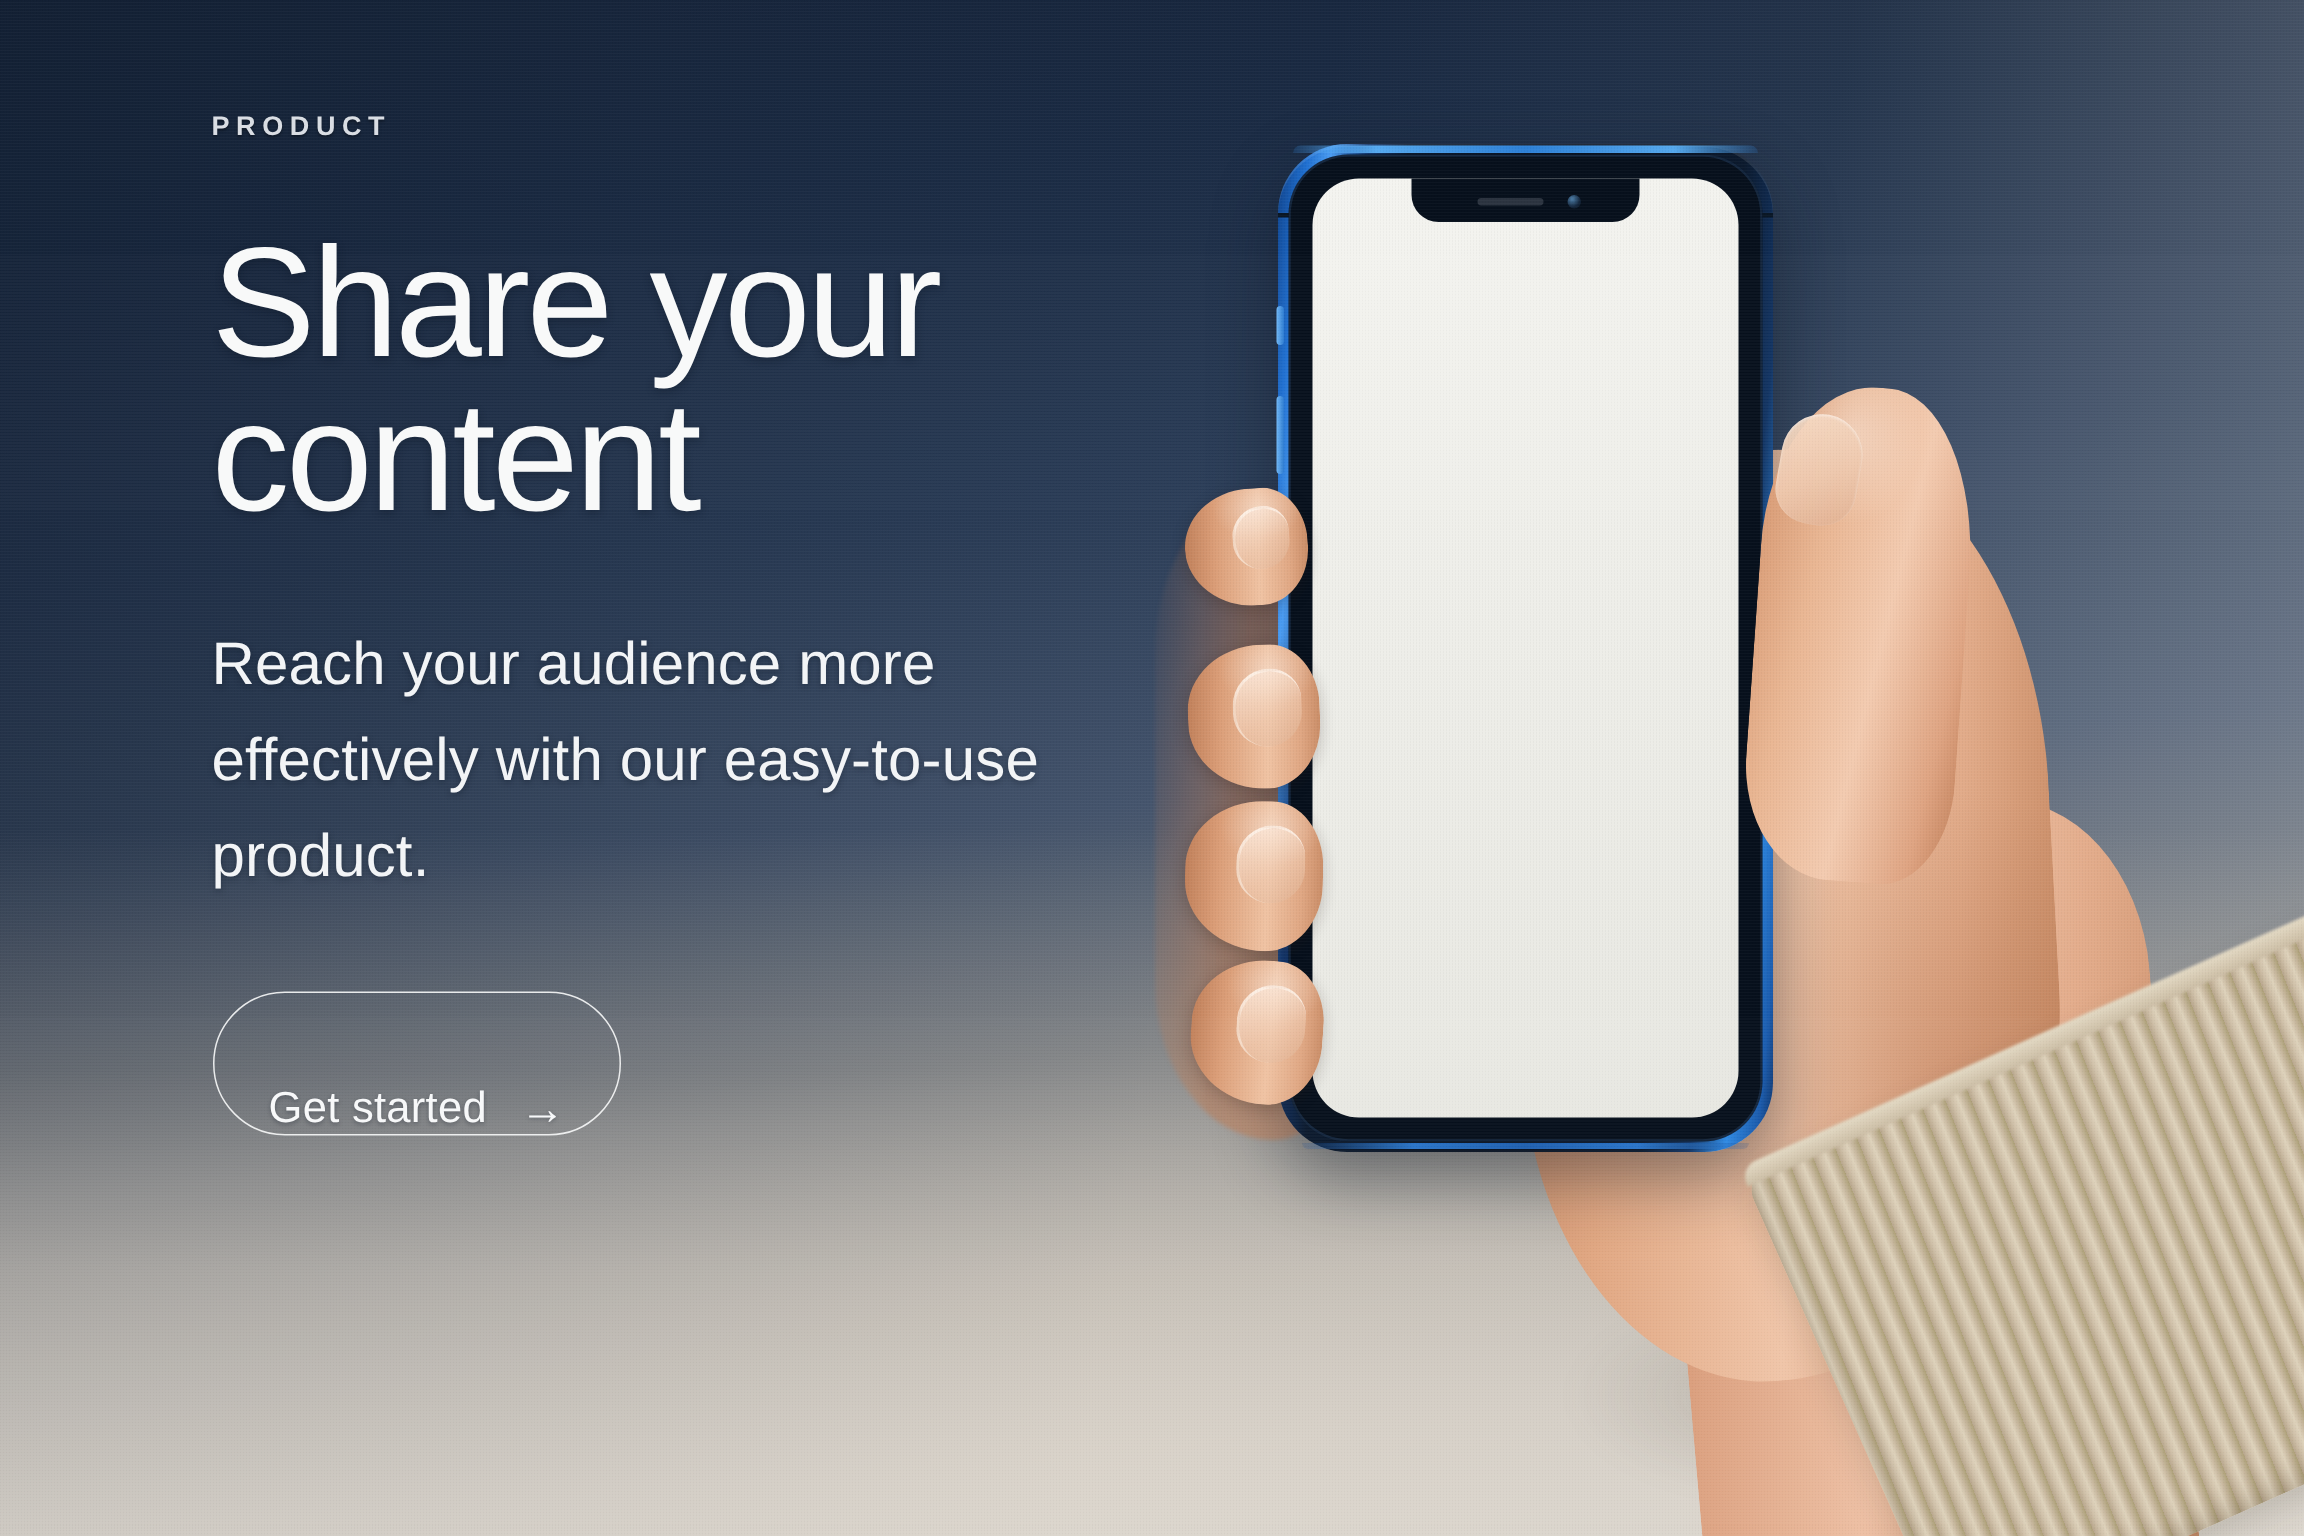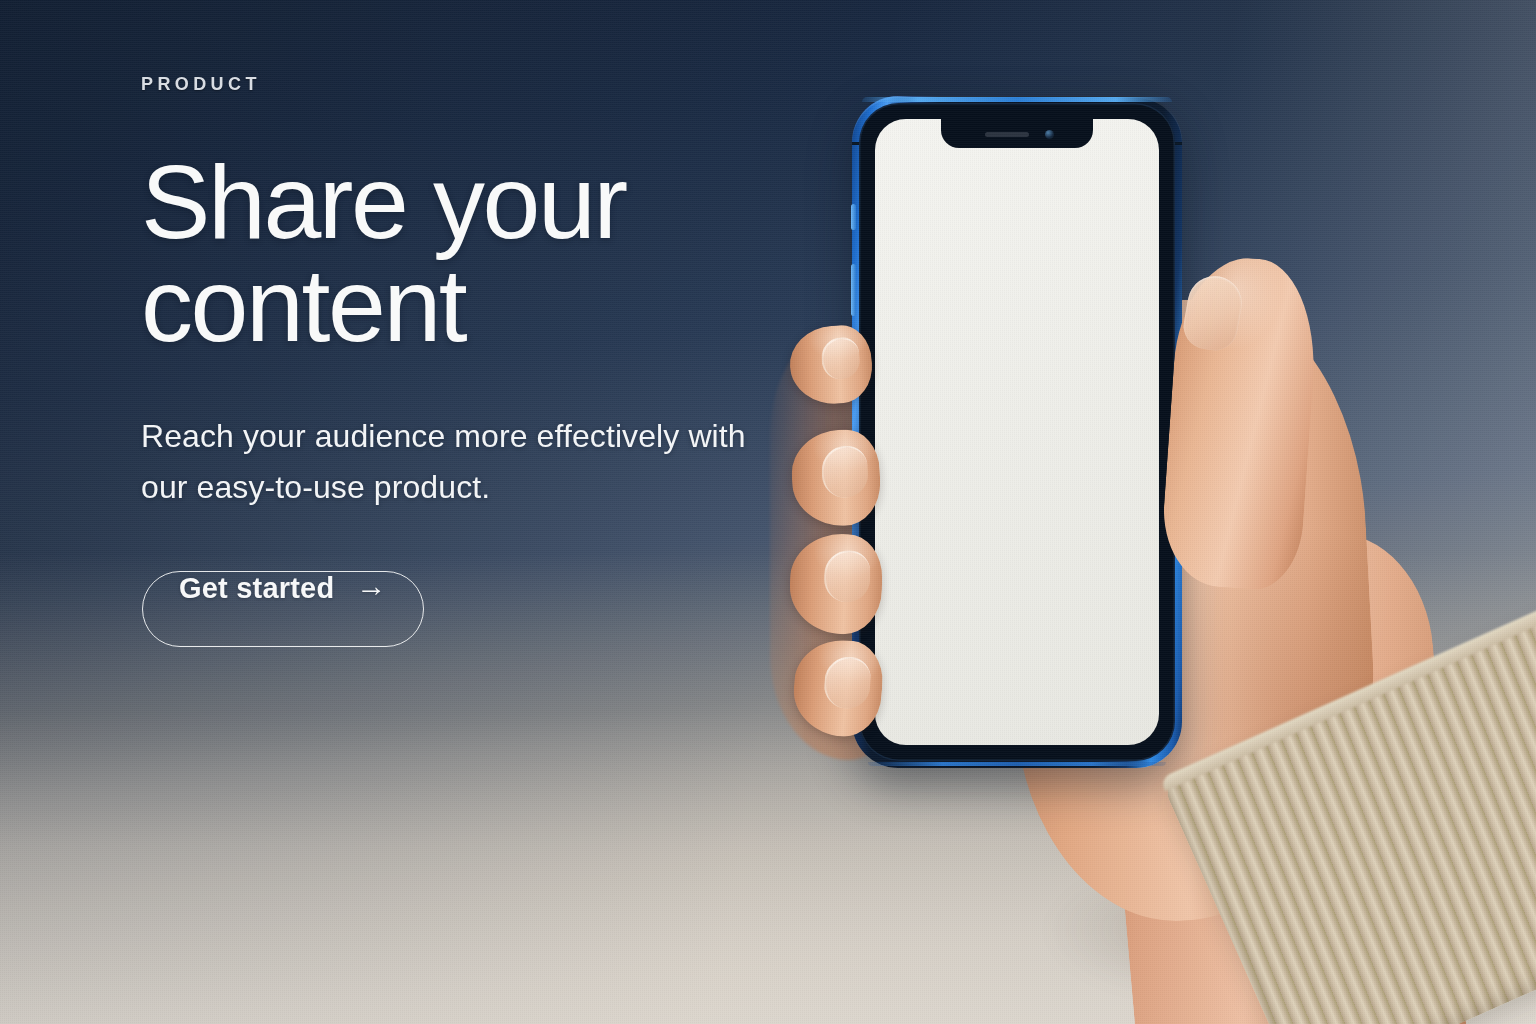--- a/index.html
+++ b/index.html
@@ -83,43 +83,43 @@
     font-size: 104px;
     line-height: 0.99;
     font-weight: 400;
     letter-spacing: -2.4px;
     color: #f8f9f9;
     text-shadow: 0 2px 6px rgba(10,18,30,0.32);
     max-width: 560px;
   }
   .subhead {
     margin-top: 54px;
-    font-size: 32px;
+    font-size: 40px;
     line-height: 1.60;
     font-weight: 400;
     letter-spacing: 0.1px;
     color: #f2f4f6;
     text-shadow: 0 1px 4px rgba(10,18,30,0.34);
     max-width: 640px;
   }
   .cta {
     display: inline-flex;
-    align-items: flex-start;
+    align-items: flex-end;
     gap: 22px;
     margin-top: 58px;
     margin-left: 1px;
     padding: 0 36px;
-    height: 76px;
+    height: 96px;
     border: 1.6px solid rgba(248,249,250,0.90);
     border-radius: 999px;
     background: transparent;
     color: #f7f8f9;
     font-family: "Liberation Sans", sans-serif;
     font-size: 29px;
-    font-weight: 700;
+    font-weight: 400;
     letter-spacing: 0.2px;
     cursor: pointer;
     text-shadow: 0 1px 3px rgba(10,18,30,0.30);
   }
   .cta .arrow {
     display: inline-block;
     font-size: 30px;
     line-height: 1;
     transform: translateY(-1px);
   }

